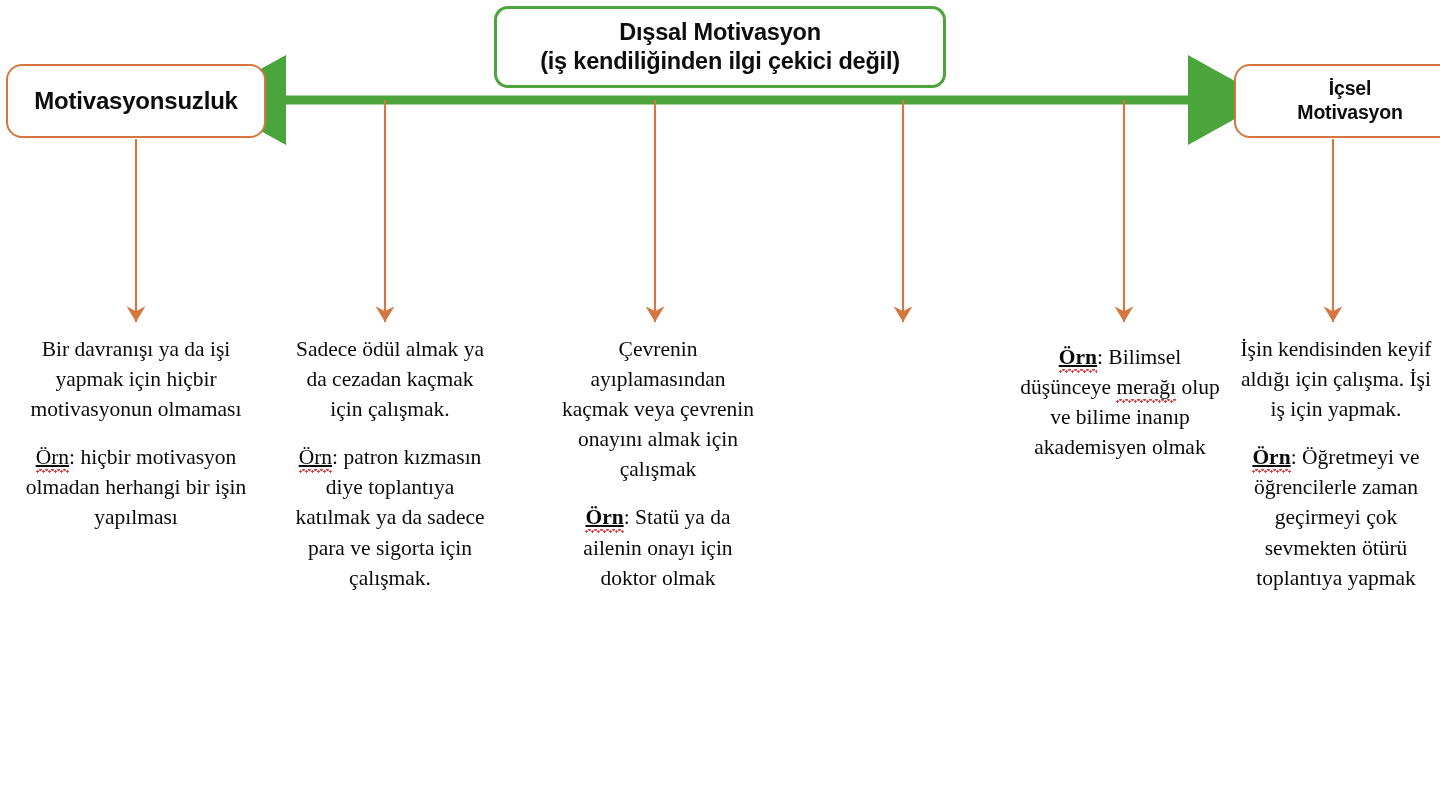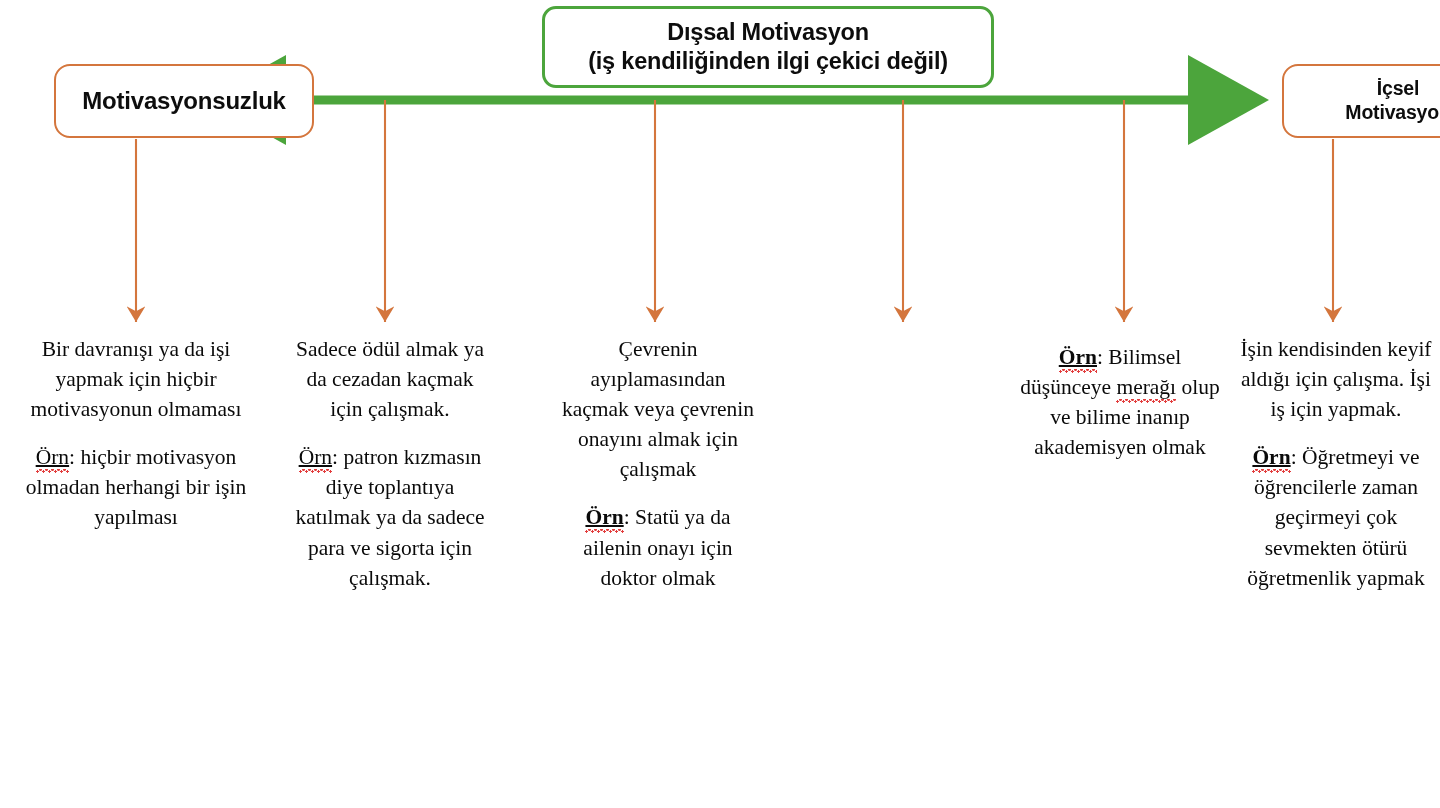--- a/index.html
+++ b/index.html
@@ -15,21 +15,20 @@
   .box{
     position:absolute;
     box-sizing:border-box;
     background:#ffffff;
     display:flex;align-items:center;justify-content:center;
     text-align:center;
     font-weight:bold;
     color:#0d0d0d;
     line-height:1.22;
     letter-spacing:-0.2px;
-    margin-left:48px;
   }
   .box-green{
     left:494px;top:6px;width:452px;height:82px;
     border:3.5px solid #4CA53C;
     border-radius:14px;
     font-size:23.5px;
   }
   .box-orange-left{
     left:6px;top:64px;width:260px;height:74px;
     border:2.6px solid #D4763D;
@@ -141,16 +140,16 @@
 
 
   <div class="col" style="left:1020px;width:200px;">
     <div class="ex-gap" style="height:8px;"></div>
     <p class="ex"><span class="orn orn-b sq">Örn</span><span>: Bilimsel düşünceye </span><span class="sq">merağı</span><span> olup ve bilime inanıp akademisyen olmak</span></p>
   </div>
 
   <div class="col" style="left:1234px;width:204px;">
     <p class="desc">İşin kendisinden keyif aldığı için çalışma. İşi iş için yapmak.</p>
     <div class="ex-gap"></div>
-    <p class="ex"><span class="orn orn-b sq">Örn</span><span>: Öğretmeyi ve öğrencilerle zaman geçirmeyi çok sevmekten ötürü öğretmenlik yapmak</span></p>
+    <p class="ex"><span class="orn orn-b sq">Örn</span><span>: Öğretmeyi ve öğrencilerle zaman geçirmeyi çok sevmekten ötürü toplantıya yapmak</span></p>
   </div>
 
 </div>
 
 </body></html>

